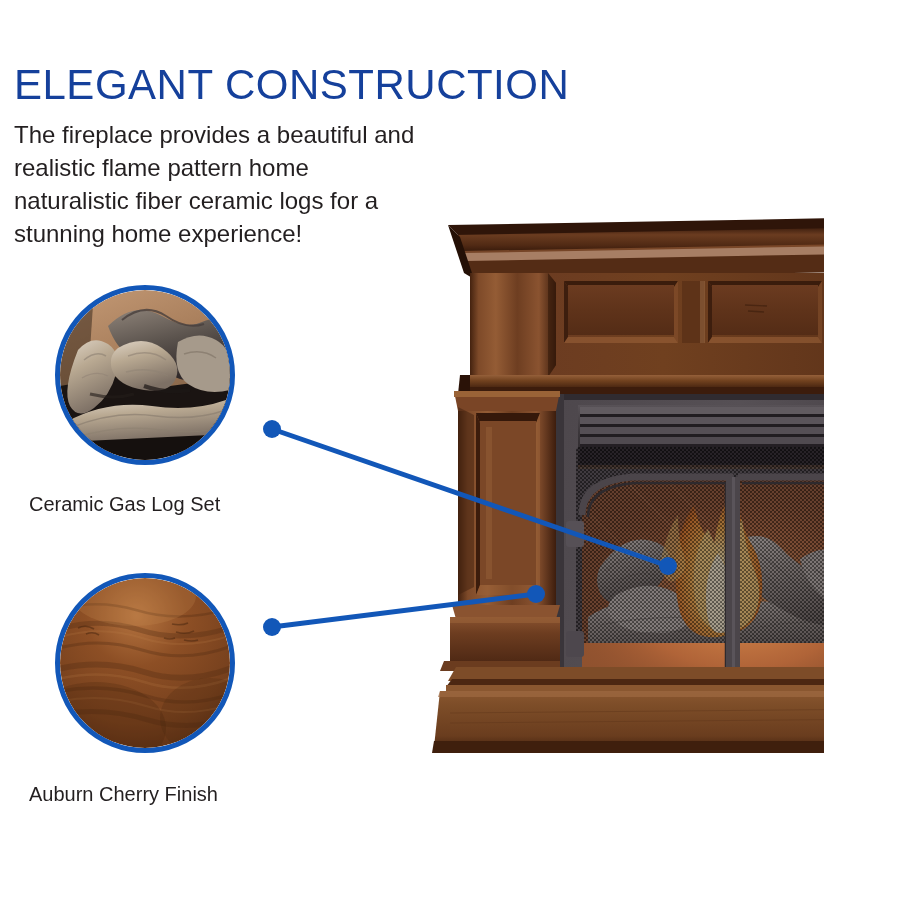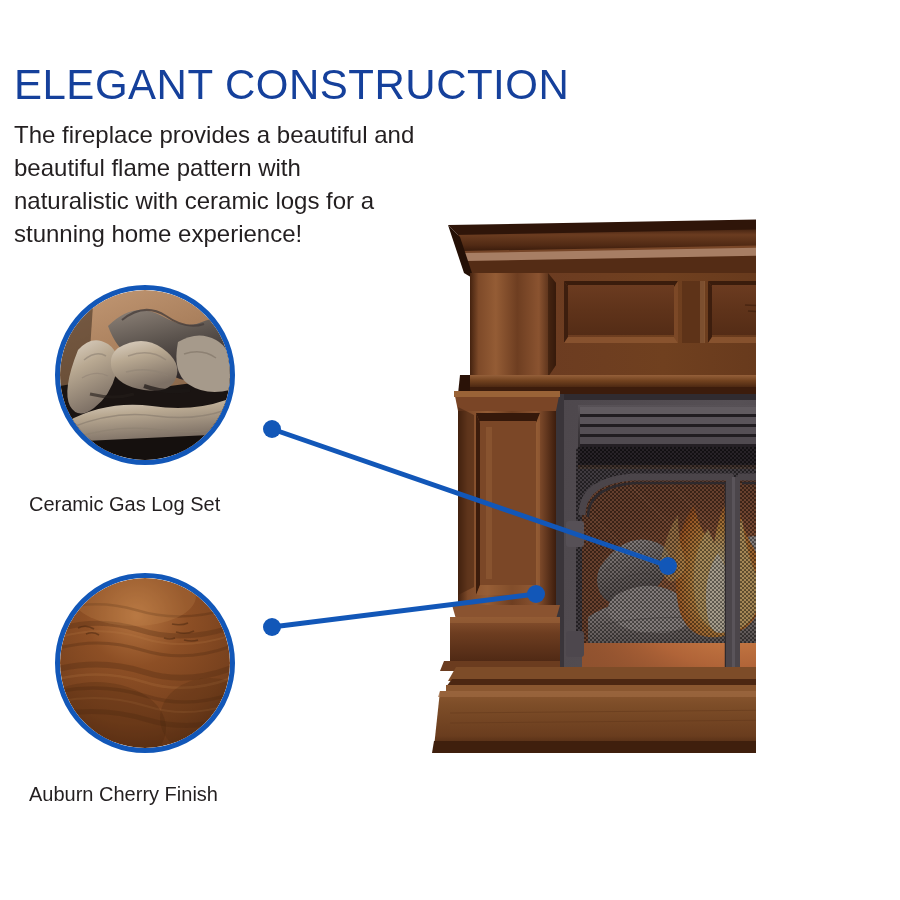--- a/index.html
+++ b/index.html
@@ -2,21 +2,21 @@
 <html><head>
 <meta charset="utf-8">
 <title>Elegant Construction — Fireplace Infographic</title>
 <style>
   html,body{margin:0;padding:0;background:#ffffff;}
   body{
     width:900px;height:900px;overflow:hidden;position:relative;
     font-family:"Liberation Sans","DejaVu Sans",sans-serif;
     -webkit-font-smoothing:antialiased;
   }
-  #stage{position:absolute;inset:0;width:756px;height:900px;background:#fff;overflow:hidden;}
+  #stage{position:absolute;inset:0;width:824px;height:900px;background:#fff;overflow:hidden;}
 
   
   #headline{
     position:absolute;left:14px;top:62px;
     font-size:42px;line-height:46px;letter-spacing:0.5px;
     font-weight:400;color:#15409b;white-space:nowrap;
   }
   #subcopy{
     position:absolute;left:14px;top:118px;width:540px;
     font-size:24px;line-height:33px;font-weight:400;color:#231f20;
@@ -49,22 +49,22 @@
 </style>
 </head>
 <body>
 
 <div id="stage">
 
   <div id="headline">ELEGANT CONSTRUCTION</div>
 
   <div id="subcopy">
     <div>The fireplace provides a beautiful and</div>
-    <div>beautiful flame pattern with</div>
-    <div>naturalistic with ceramic logs for a</div>
+    <div>realistic flame pattern home</div>
+    <div>naturalistic fiber ceramic logs for a</div>
     <div>stunning home experience!</div>
   </div>
 
   <div id="fireplace">
     <svg width="470" height="615" viewBox="0 0 470 615" xmlns="http://www.w3.org/2000/svg" shape-rendering="geometricPrecision">
       <defs>
         <linearGradient id="gWoodH" x1="0" y1="0" x2="1" y2="0">
           <stop offset="0" stop-color="#5a3018"></stop>
           <stop offset="0.06" stop-color="#8d5630"></stop>
           <stop offset="0.18" stop-color="#6c3c21"></stop>

